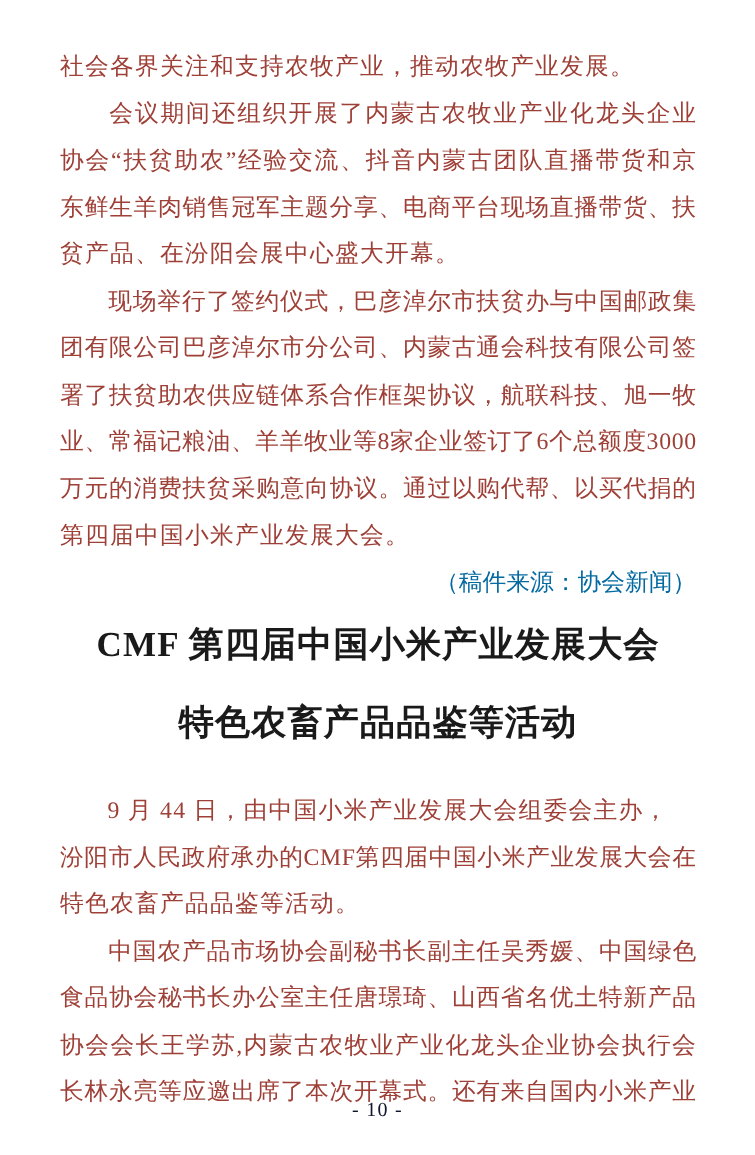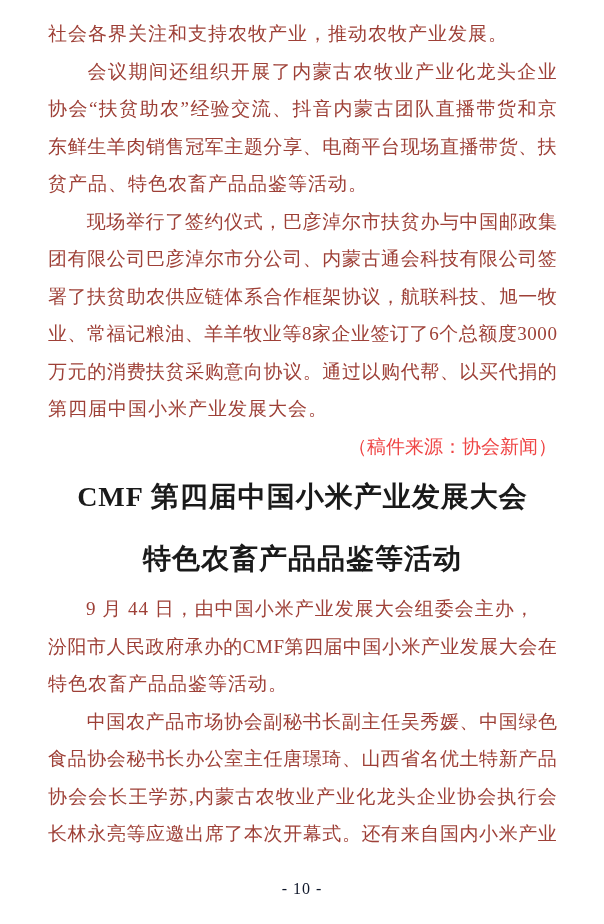--- a/index.html
+++ b/index.html
@@ -9,32 +9,32 @@
     margin:0 auto;
     background:#ffffff;
     font-family:"Liberation Serif","DejaVu Serif",serif;
     overflow:hidden;
   }
   .content {
     position:absolute;
     left:48px; top:15px;
     width:509px;
   }
-  .body-text { font-size:19px; color:#9e4037; }
+  .body-text { font-size:19px; color:#9e4037;margin-top:20px; }
   .line { height:37.5px; line-height:37.5px; white-space:nowrap; }
   .line:not(.j) { letter-spacing:1px; }
   .line.j { display:flex; justify-content:space-between; align-items:flex-start; }
   .line.j span { flex:0 0 auto; }
   .indent { display:inline-block; width:38px; }
   .line.j .indent { flex:0 0 38px; }
   .attribution {
     height:37.5px; line-height:37.5px;
     text-align:right;
     font-size:19px;
-    color:#ef4444;
+    color:#0369a1;
   }
   .article-title {
     margin-top:1px;
     text-align:center;
     color:#1a1a1a;
     font-weight:bold;
     font-size:28px;
     font-family:Liberation Serif, serif;
   }
   .article-title .t-line { height:62px; line-height:62px; letter-spacing:1px; }
@@ -130,21 +130,21 @@
           <span>台</span>
           <span>现</span>
           <span>场</span>
           <span>直</span>
           <span>播</span>
           <span>带</span>
           <span>货</span>
           <span>、</span>
           <span>扶</span>
         </div>
-        <div class="line"><span>贫产品、特色农畜产品品鉴等活动。</span></div>
+        <div class="line"><span>贫产品、在汾阳会展中心盛大开幕。</span></div>
         <div class="line j">
           <span class="indent"></span>
           <span>现</span>
           <span>场</span>
           <span>举</span>
           <span>行</span>
           <span>了</span>
           <span>签</span>
           <span>约</span>
           <span>仪</span>

